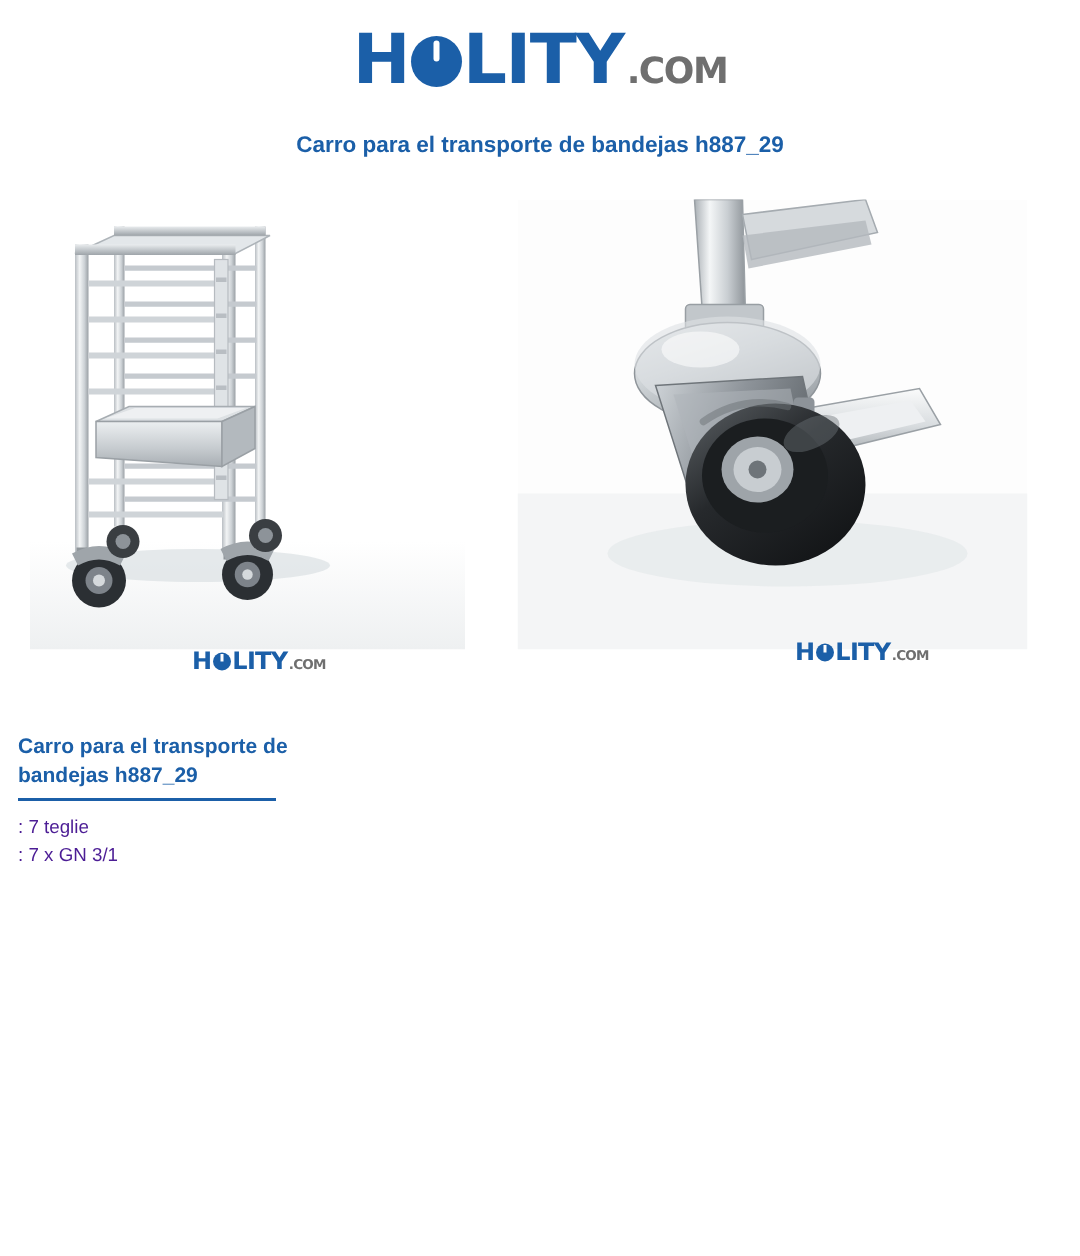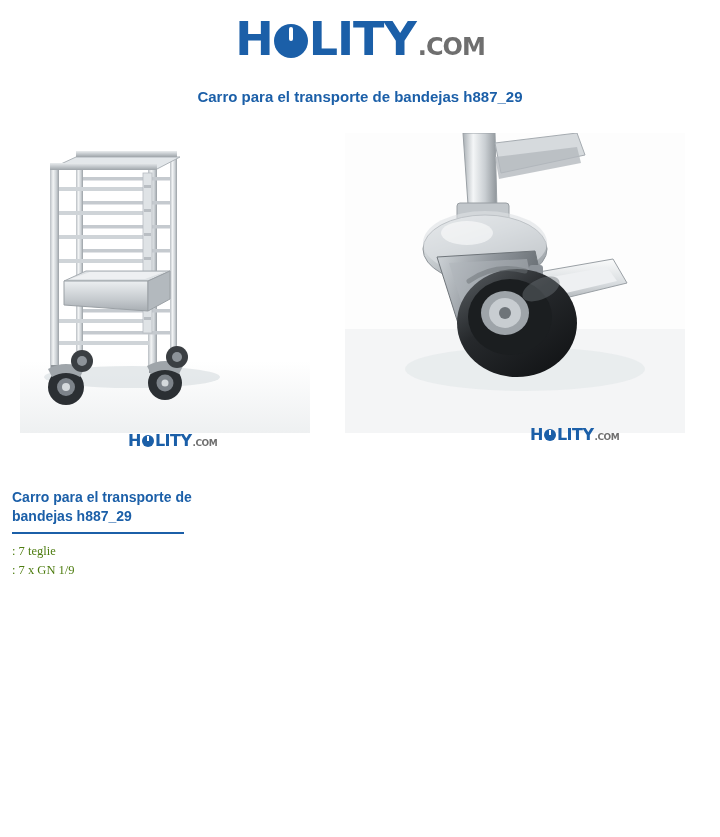--- a/index.html
+++ b/index.html
@@ -168,23 +168,22 @@
   }
   .specs-rule {
     width: 172px;
     height: 2px;
     background: #1b5fa8;
     margin-top: 6px;
     margin-bottom: 8px;
   }
   .spec-line {
     font-size: 12.5px;
-    color: #4d7c0f;
+    color: #4c1d95;
     line-height: 1.55;
-    font-family: Liberation Serif, serif;
   }
 
   
   svg { display: block; }
 </style>
 </head>
 <body>
 
 <div class="page">
 
@@ -375,16 +374,16 @@
         </div>
       </div>
     </div>
 
   </div>
 
   <div class="specs">
     <div class="specs-title">Carro para el transporte de bandejas h887_29</div>
     <div class="specs-rule"></div>
     <div class="spec-line">: 7 teglie</div>
-    <div class="spec-line">: 7 x GN 1/9</div>
+    <div class="spec-line">: 7 x GN 3/1</div>
   </div>
 
 </div>
 
 </body></html>

